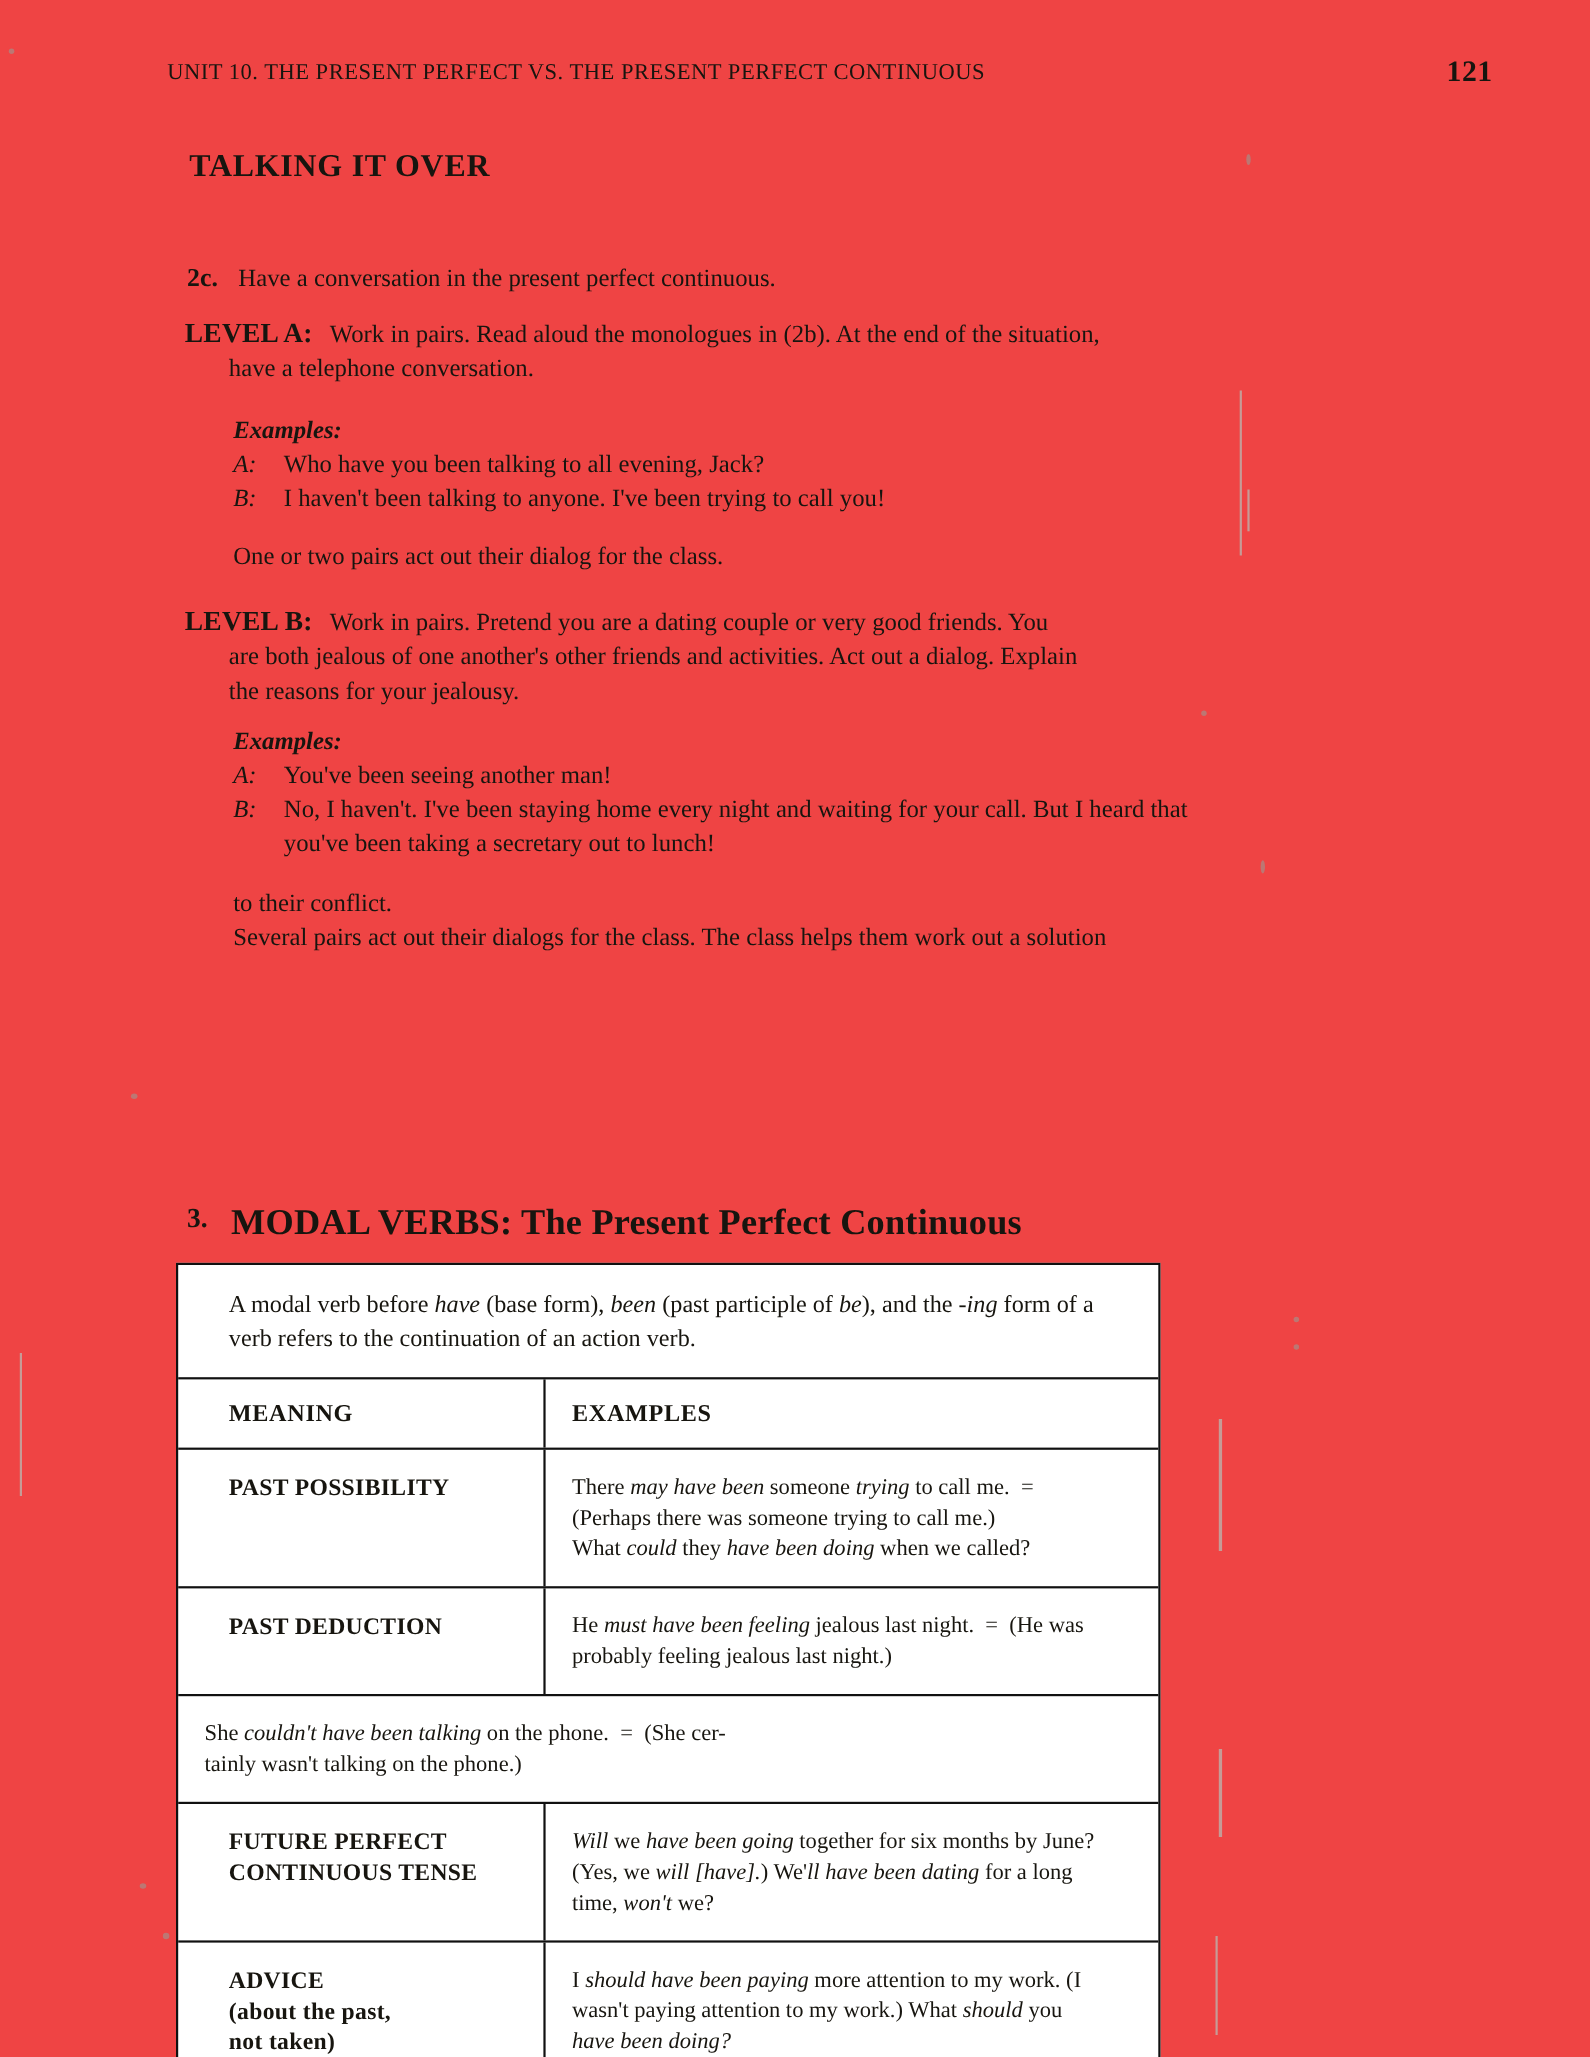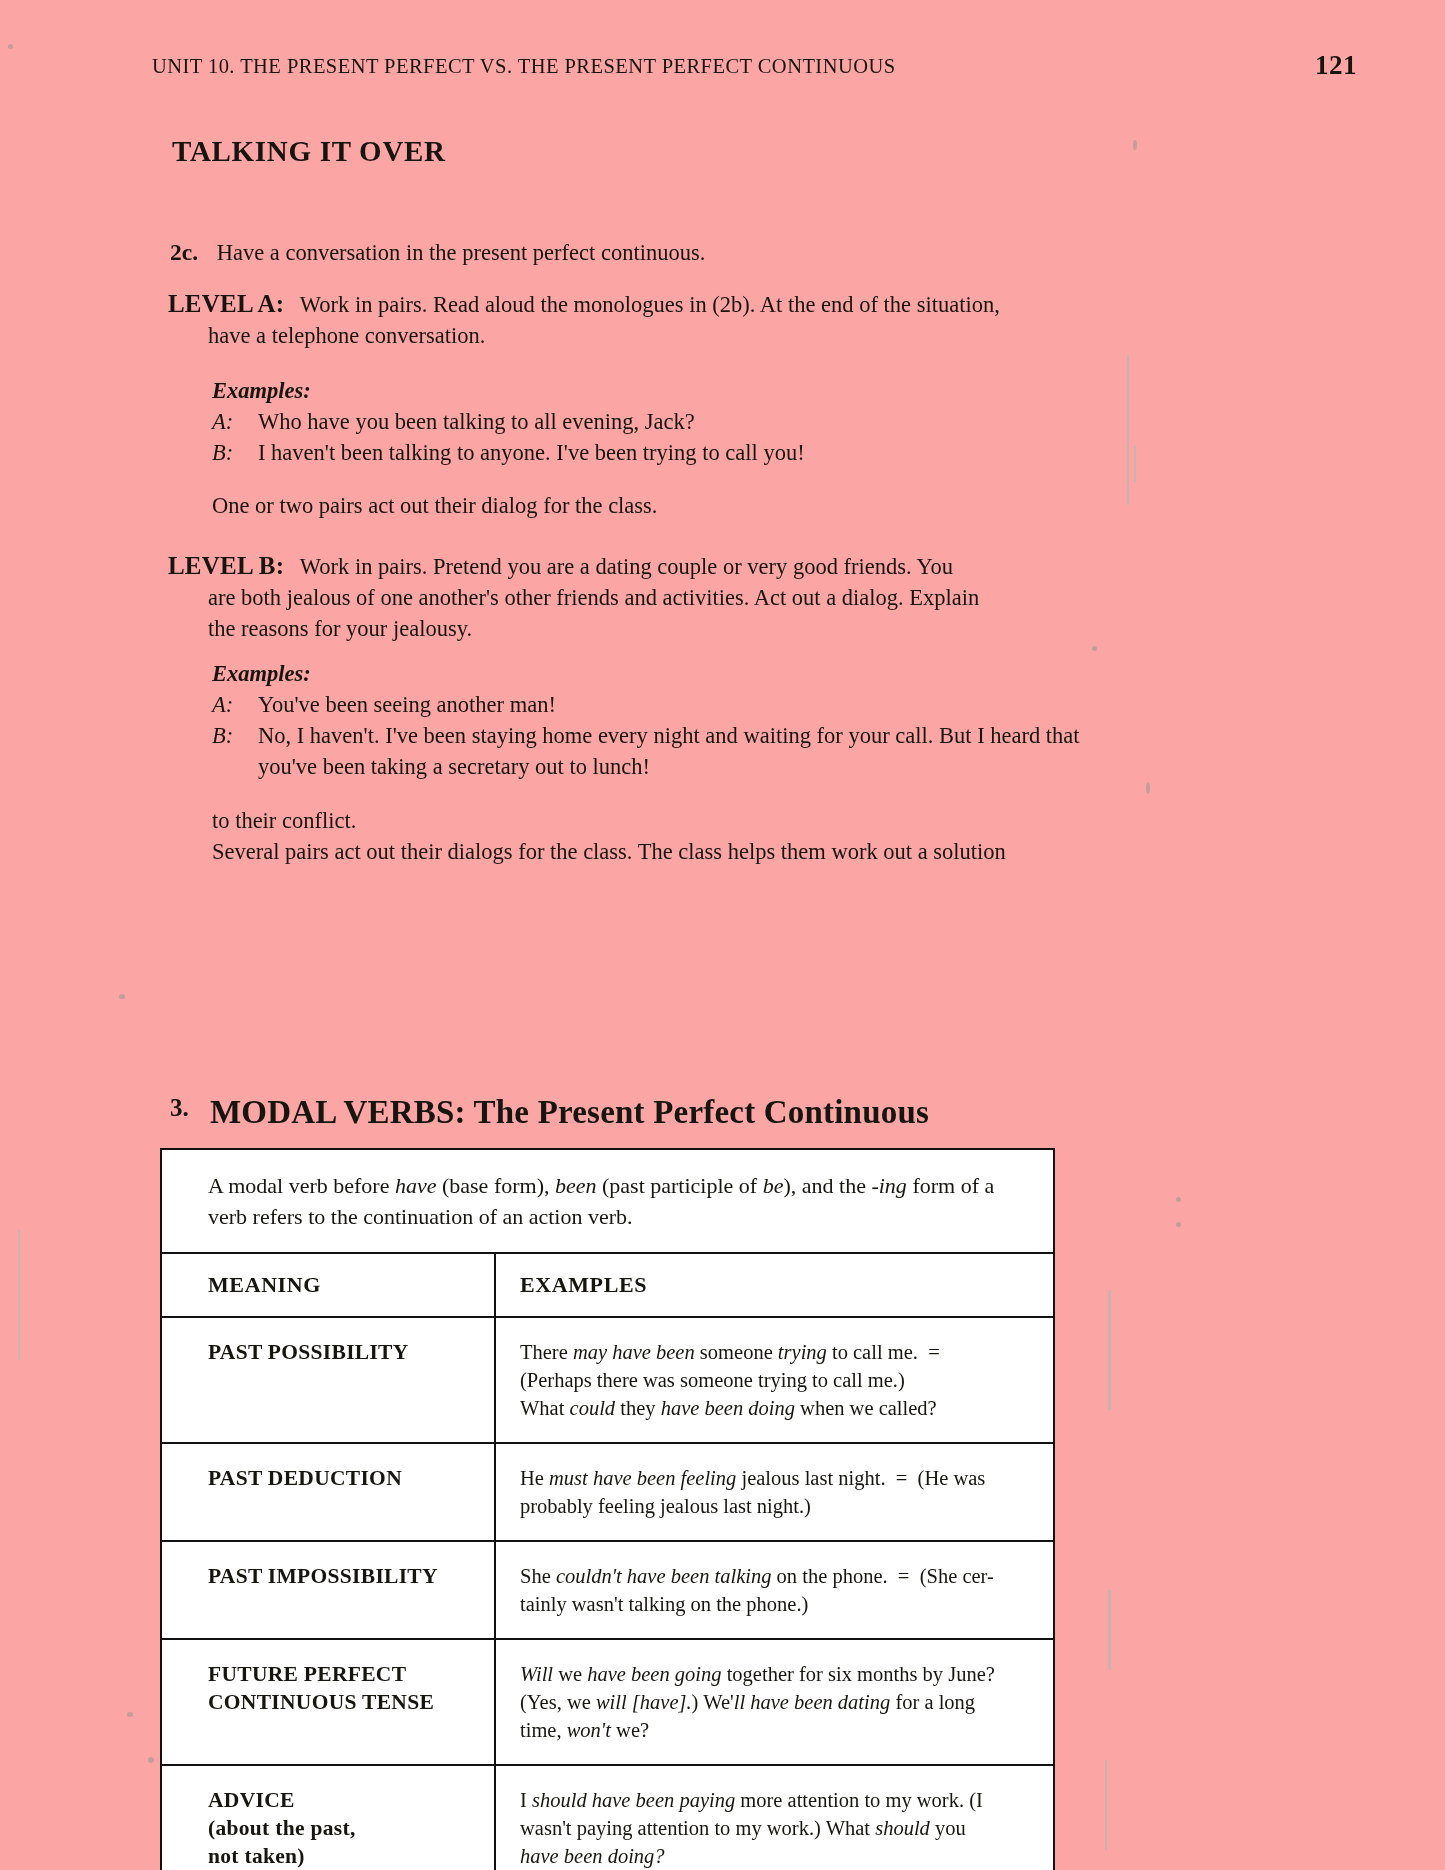--- a/index.html
+++ b/index.html
@@ -4,21 +4,21 @@
 <style>
   html, body {
     margin: 0;
     padding: 0;
     background: #8a8a8a;
   }
   .page {
     position: relative;
     width: 1445px;
     height: 1870px;
-    background: #fca5a5;
+    background: #ef4444;
     margin: 0 auto;
     overflow: hidden;
     font-family: "Liberation Serif", "DejaVu Serif", serif;
     color: #17150f;
   }
   
   .speck {
     position: absolute;
     background: #9a9a93;
     border-radius: 50%;
@@ -259,21 +259,20 @@
 
     <div class="grow">
       <div class="gcell-m">PAST POSSIBILITY</div>
       <div class="gcell-e">There <i>may have been</i> someone <i>trying</i> to call me. &nbsp;=<br>(Perhaps there was someone trying to call me.)<br>What <i>could</i> they <i>have been doing</i> when we called?</div>
     </div>
     <div class="grow">
       <div class="gcell-m">PAST DEDUCTION</div>
       <div class="gcell-e">He <i>must have been feeling</i> jealous last night. &nbsp;= &nbsp;(He was<br>probably feeling jealous last night.)</div>
     </div>
     <div class="grow">
-      <div class="gcell-m">PAST IMPOSSIBILITY</div>
       <div class="gcell-e">She <i>couldn't have been talking</i> on the phone. &nbsp;= &nbsp;(She cer-<br>tainly wasn't talking on the phone.)</div>
     </div>
     <div class="grow">
       <div class="gcell-m">FUTURE PERFECT<br>CONTINUOUS TENSE</div>
       <div class="gcell-e"><i>Will</i> we <i>have been going</i> together for six months by June?<br>(Yes, we <i>will [have].</i>) We'<i>ll have been dating</i> for a long<br>time, <i>won't</i> we?</div>
     </div>
     <div class="grow">
       <div class="gcell-m">ADVICE<br>(about the past,<br>not taken)</div>
       <div class="gcell-e">I <i>should have been paying</i> more attention to my work. (I<br>wasn't paying attention to my work.) What <i>should</i> you<br><i>have been doing?</i></div>
     </div>

